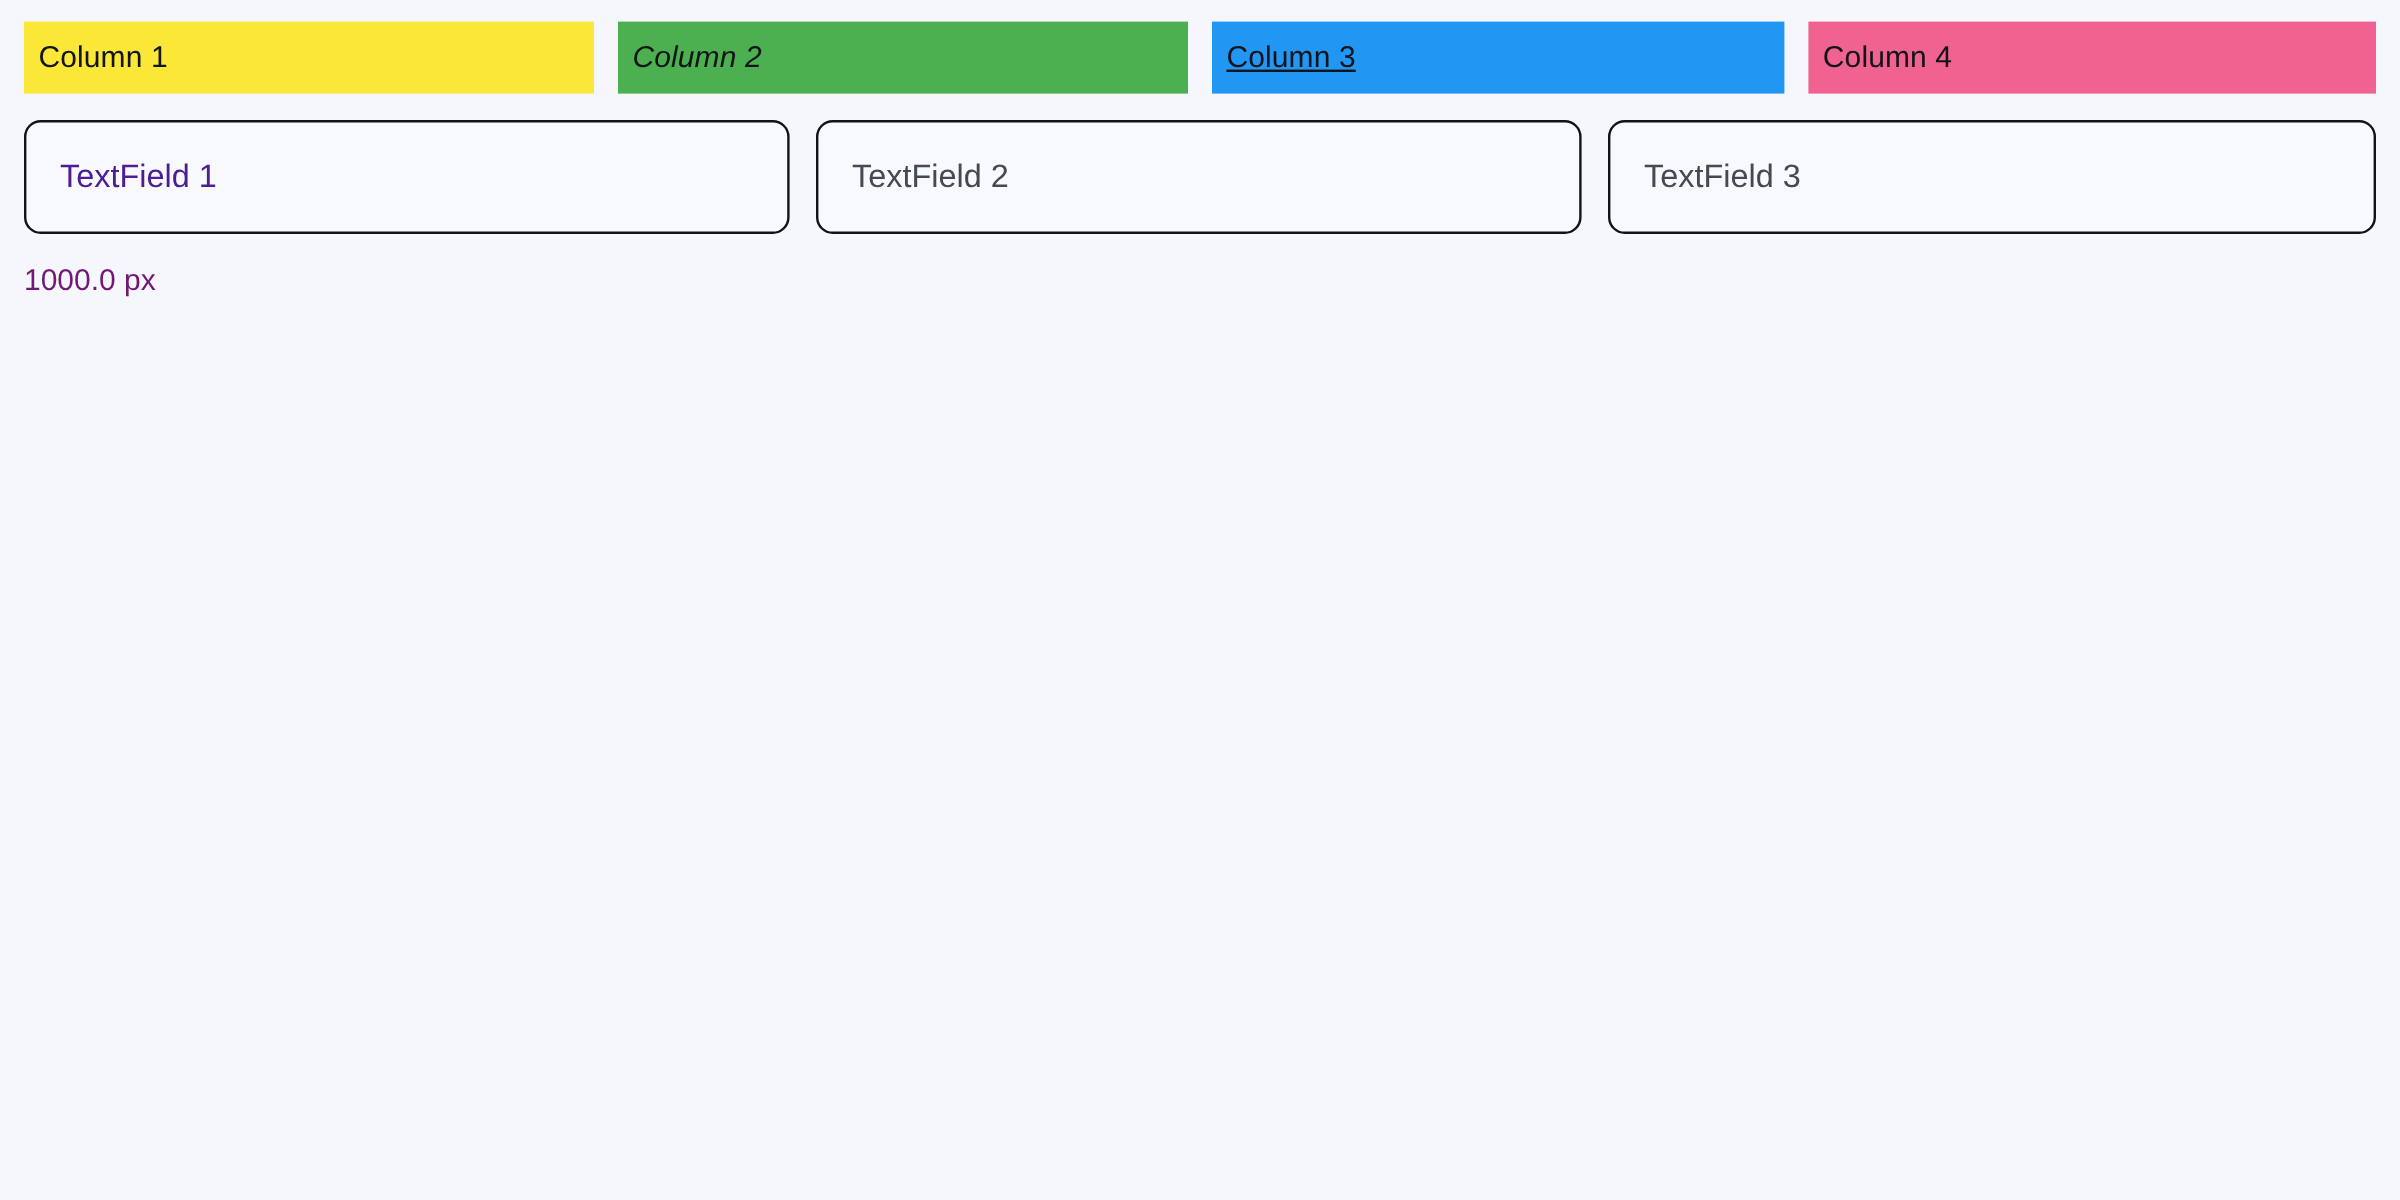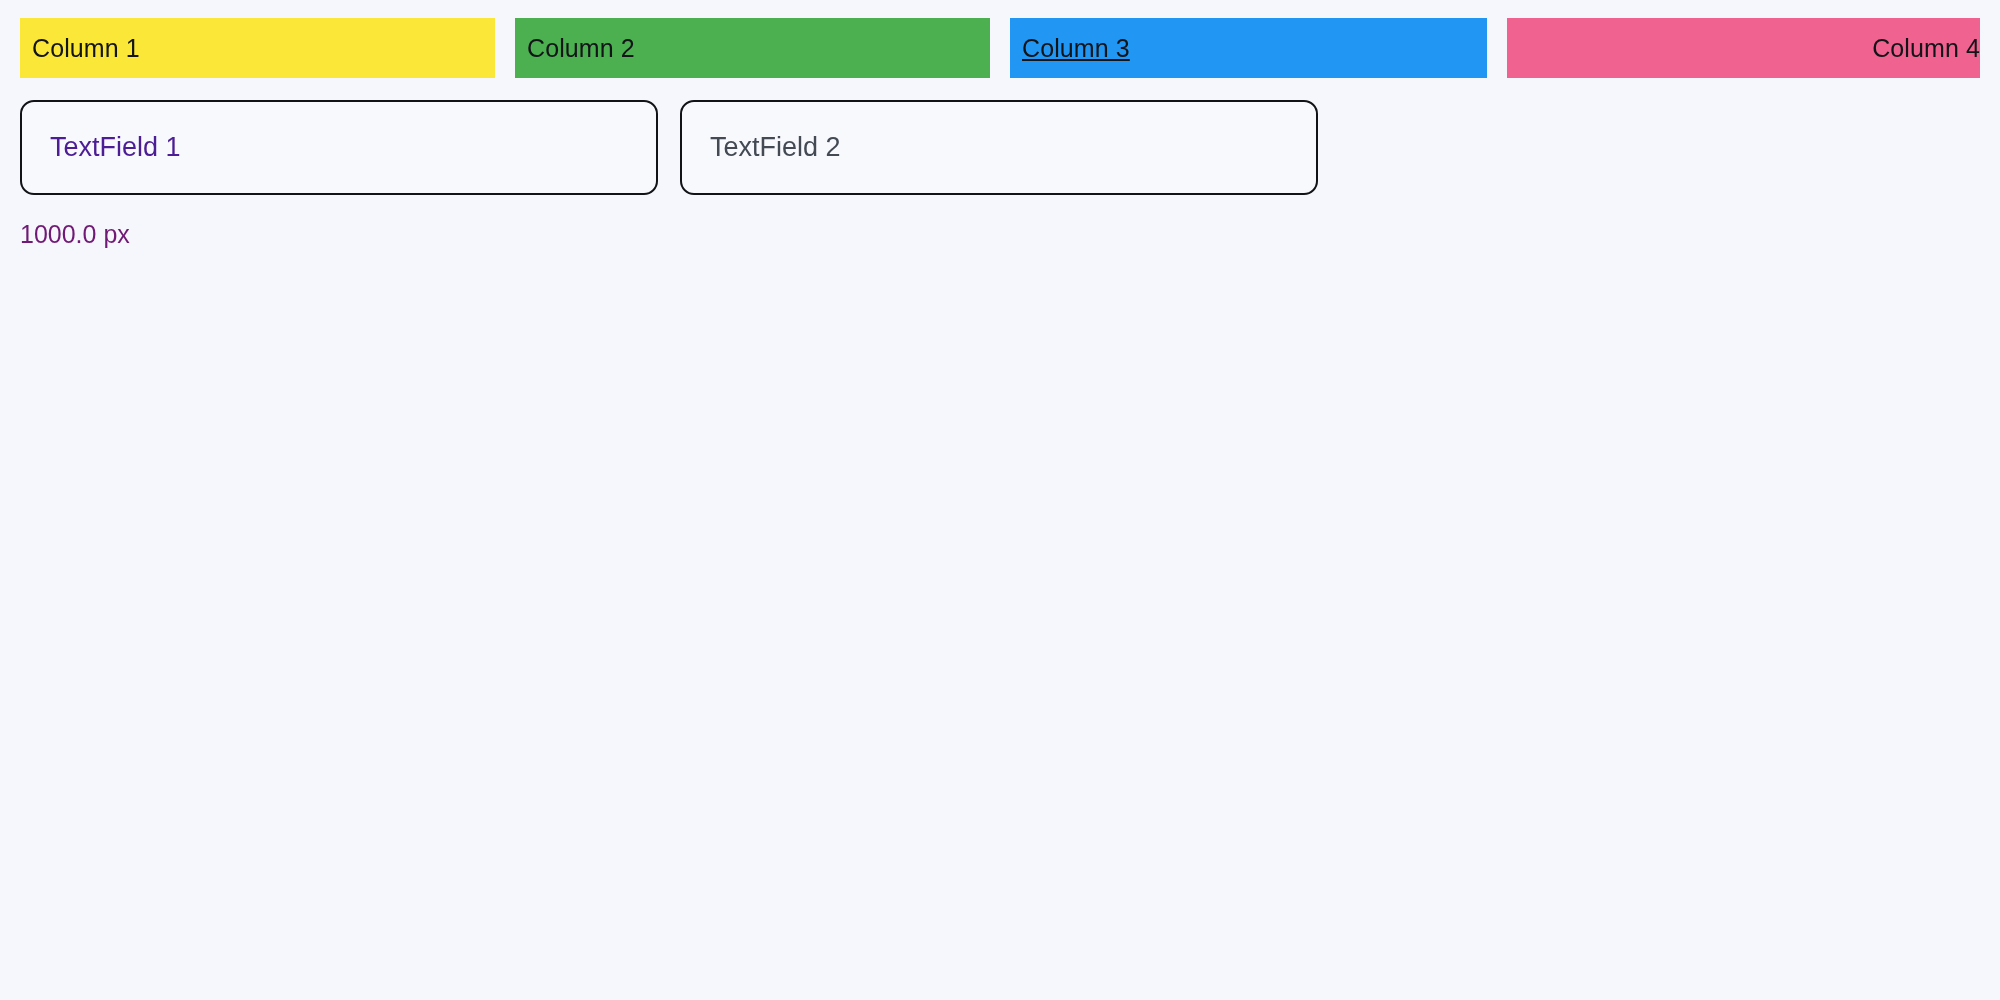--- a/index.html
+++ b/index.html
@@ -47,21 +47,21 @@
     line-height: 1;
     letter-spacing: 0.1px;
     white-space: nowrap;
     overflow: hidden;
     flex: 0 0 auto;
   }
 
   .column-block.c1 { width: 475px; margin-right: 20px; }
   .column-block.c2 { width: 475px; margin-right: 20px; }
   .column-block.c3 { width: 477px; margin-right: 20px; }
-  .column-block.c4 { width: 473px; justify-content: flex-end; }
+  .column-block.c4 { width: 473px; }
 
   
   .fields-row {
     position: absolute;
     left: 0;
     top: 100px;
     width: 2000px;
     height: 96px;
     display: flex;
     align-items: stretch;
@@ -113,37 +113,40 @@
 </style>
 </head>
 <body style="background: rgb(246, 247, 252);">
 
 <div class="app-root">
 
   <div class="columns-row">
     <div class="column-block c1" style="background-color: rgb(251, 231, 55);">
       <span>Column 1</span>
     </div>
-    <div class="column-block c2" style="background-color: rgb(76, 175, 80);">
+    <div class="column-block c2" style="background-color: rgb(76, 175, 80); font-style: italic;">
       <span>Column 2</span>
     </div>
     <div class="column-block c3" style="background-color: rgb(33, 150, 243); text-decoration: underline;">
       <span>Column 3</span>
     </div>
     <div class="column-block c4" style="background-color: rgb(240, 98, 143);">
       <span>Column 4</span>
     </div>
   </div>
 
   <div class="fields-row">
     <div class="text-field f1" style="border-color: rgb(17, 19, 22); color: #4c1d95;">
       <span class="field-placeholder">TextField 1</span>
     </div>
     <div class="text-field f2" style="border-color: rgb(17, 19, 22); color: rgb(67, 74, 84);">
       <span class="field-placeholder">TextField 2</span>
     </div>
+    <div class="text-field f3" style="border-color: rgb(17, 19, 22); color: rgb(67, 74, 84);">
+      <span class="field-placeholder">TextField 3</span>
+    </div>
   </div>
 
   <div class="status-label">1000.0 px</div>
 
   <div class="canvas-area"></div>
 
 </div>
 
 </body></html>

